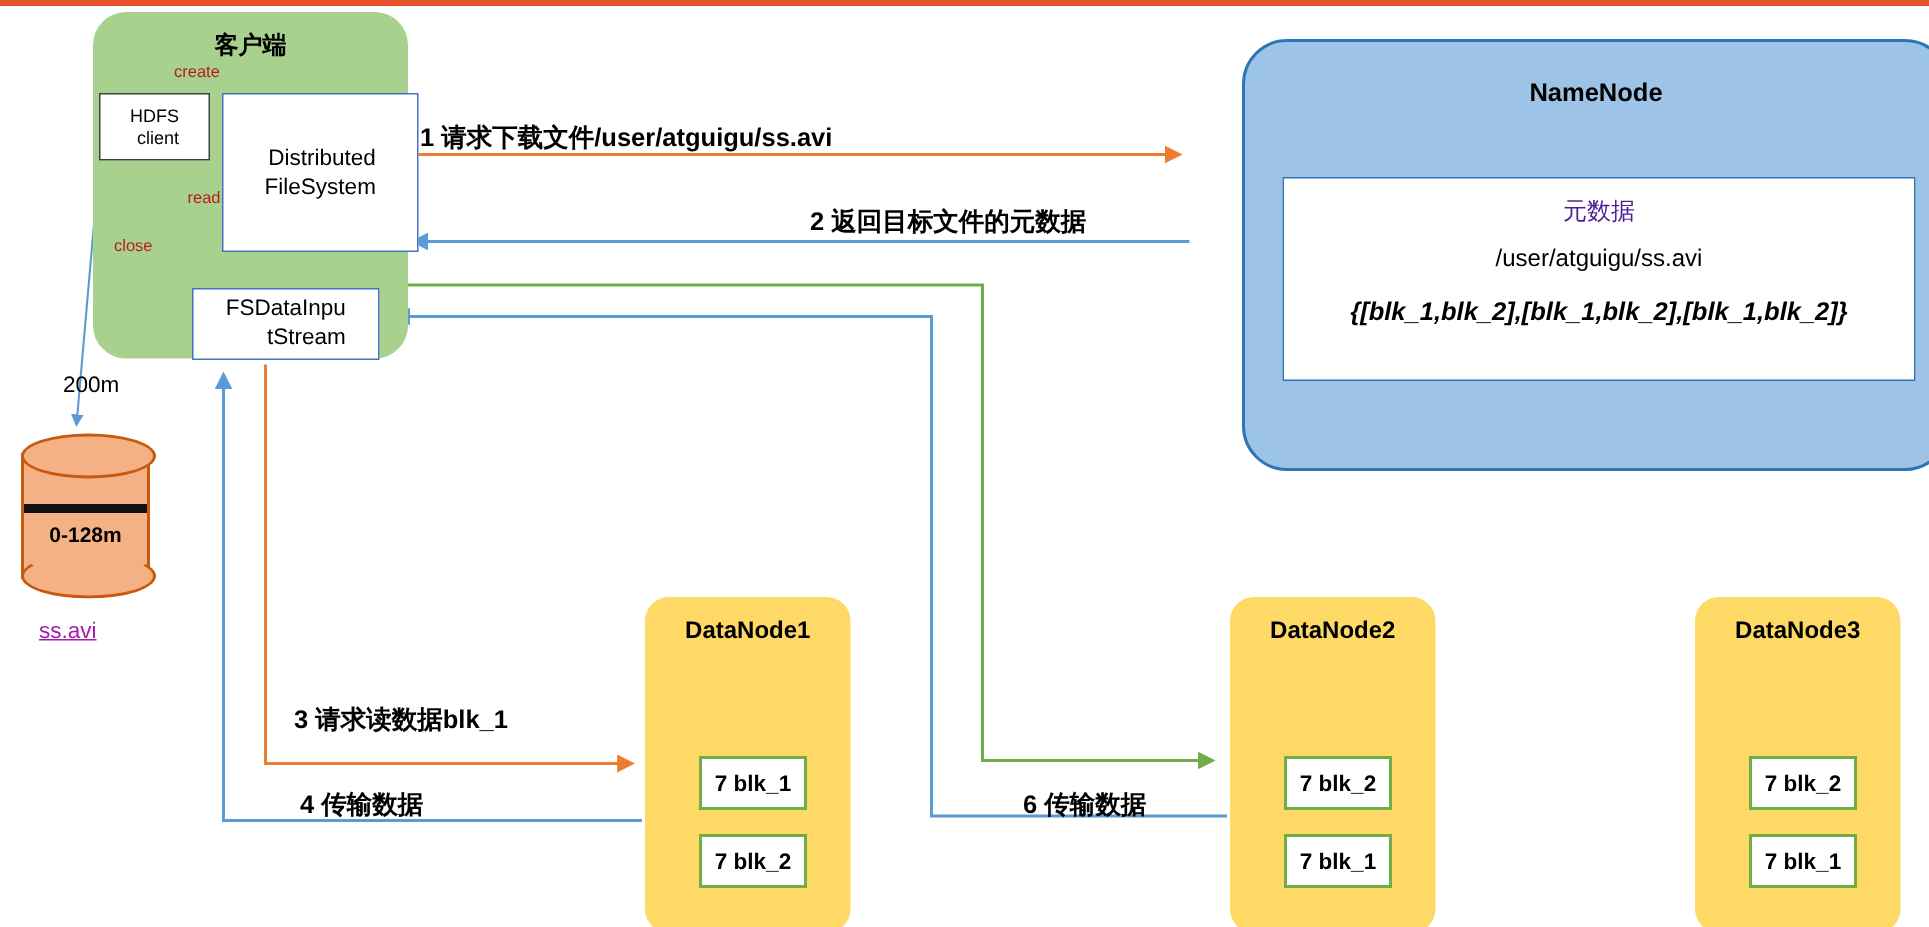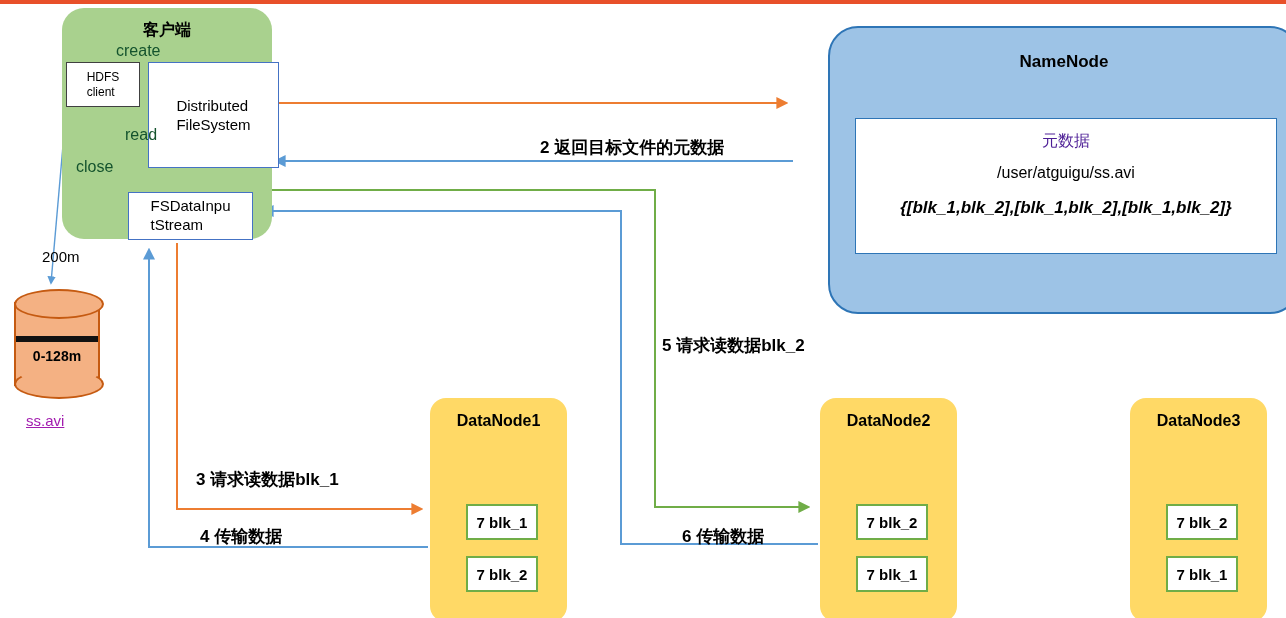--- a/index.html
+++ b/index.html
@@ -12,25 +12,25 @@
   body{font-family:"Liberation Sans","DejaVu Sans",sans-serif; background:#fff;}
   .canvas{position:relative; width:1286px; height:618px; background:#fff; overflow:hidden;}
   .topbar{position:absolute; left:0; top:0; width:100%; height:4px; background:var(--accent-top,#e8502a);}
 
   
   .client{position:absolute; left:62px; top:8px; width:210px; height:231px;
     background:var(--client-fill,#a9d18e); border-radius:22px;}
   .client-title{position:absolute; left:0; right:0; top:12px; text-align:center;
     font-size:16px; font-weight:600; color:#000;}
   .wbox{position:absolute; background:#fff; display:flex; align-items:center;
-    justify-content:center; text-align:left; white-space:pre-line; color:#000;}
+    justify-content:center; text-align:right; white-space:pre-line; color:#000;}
   .hdfs-client{left:4px; top:54px; width:74px; height:45px; border:1.5px solid #404040; font-size:12px; line-height:1.25;}
   .dfs{left:86px; top:54px; width:131px; height:106px; border:1.5px solid #4472c4; font-size:15px; line-height:1.3;}
   .fsdis{left:66px; top:184px; width:125px; height:48px; border:1.5px solid #4472c4; font-size:15px; line-height:1.25;}
-  .mini-label{position:absolute; font-size:16px; color:#14532d;}
+  .mini-label{position:absolute; font-size:11px; color:#b91c1c;}
   .lbl-create{left:54px; top:34px;}
   .lbl-read{left:51px; top:118px;padding-left:12px;}
   .lbl-close{left:14px; top:150px;}
 
   
   .namenode{position:absolute; left:828px; top:10px; width:472px; height:288px;
     background:var(--namenode-fill,#9dc3e6); border:2px solid var(--namenode-border,#2e75b6);
     border-radius:30px;margin-top:16px;}
   .nn-title{position:absolute; left:0; right:0; top:24px; text-align:center;
     font-size:17px; font-weight:700; color:#000;}
@@ -140,24 +140,24 @@
     </div>
   </div>
 
   <div class="size-200m">200m</div>
   <div class="cylinder">
     <div class="cyl-band"></div>
     <div class="cyl-range">0-128m</div>
   </div>
   <div class="file-name">ss.avi</div>
 
+  <div class="step step1">1 请求下载文件/user/atguigu/ss.avi</div>
   <div class="step step2">2 返回目标文件的元数据</div>
   <div class="step step3">3 请求读数据blk_1</div>
   <div class="step step4">4 传输数据</div>
-  <div class="step step5">5 请求读数据blk_2</div>
   <div class="step step6">6 传输数据</div>
 
   <div class="datanode dn1">
     <div class="dn-title">DataNode1</div>
     <div class="block blk-a">7 blk_1</div>
     <div class="block blk-b">7 blk_2</div>
   </div>
   <div class="datanode dn2">
     <div class="dn-title">DataNode2</div>
     <div class="block blk-a">7 blk_2</div>

